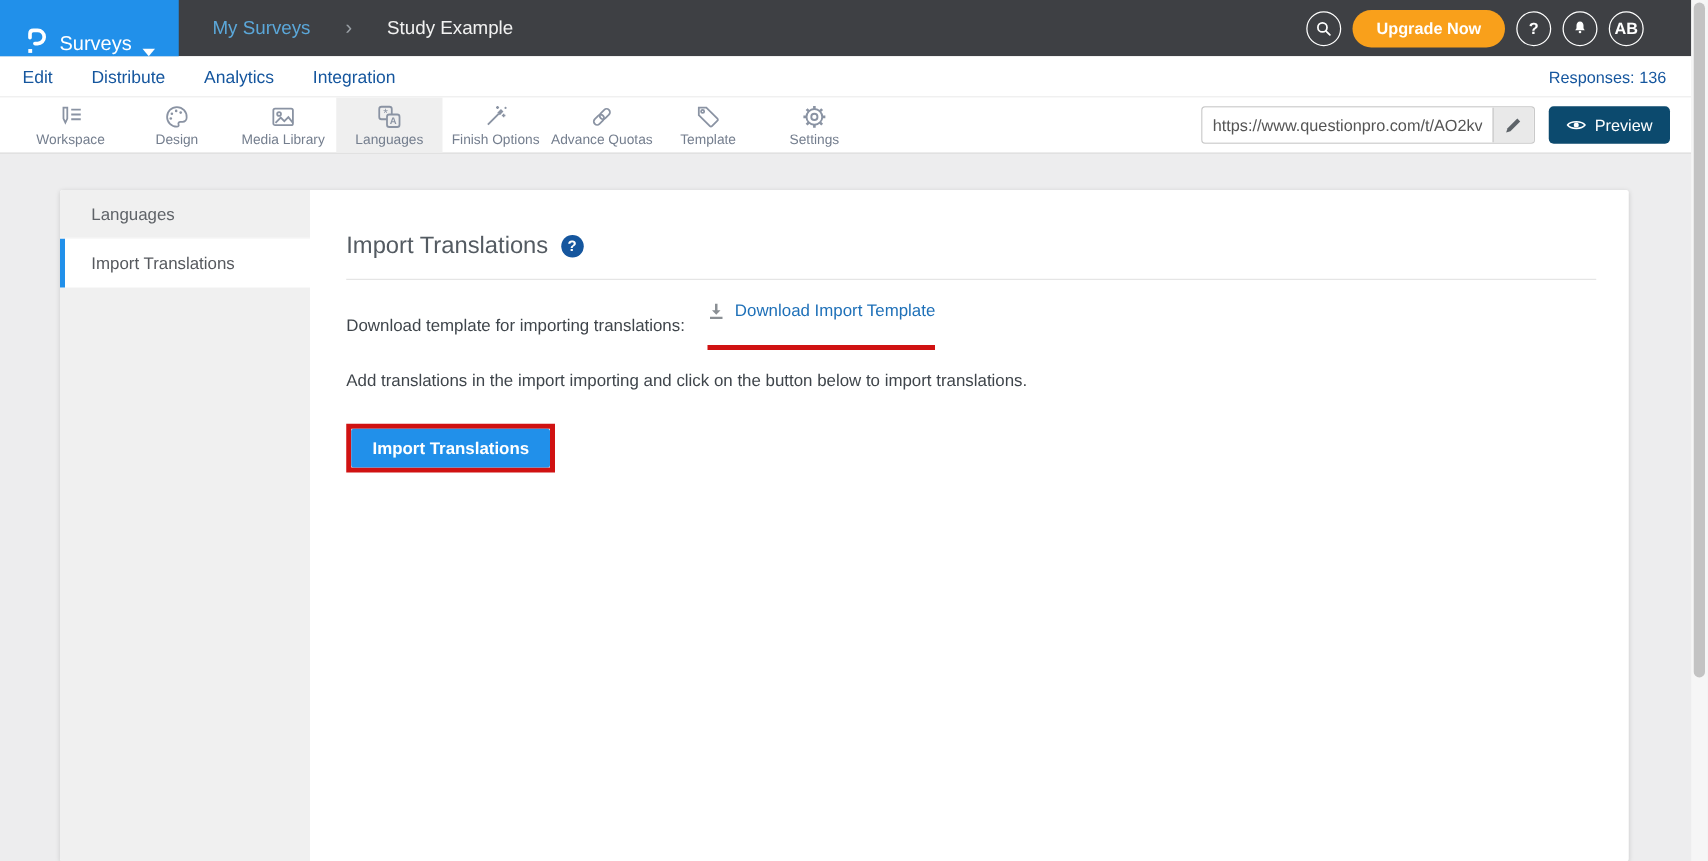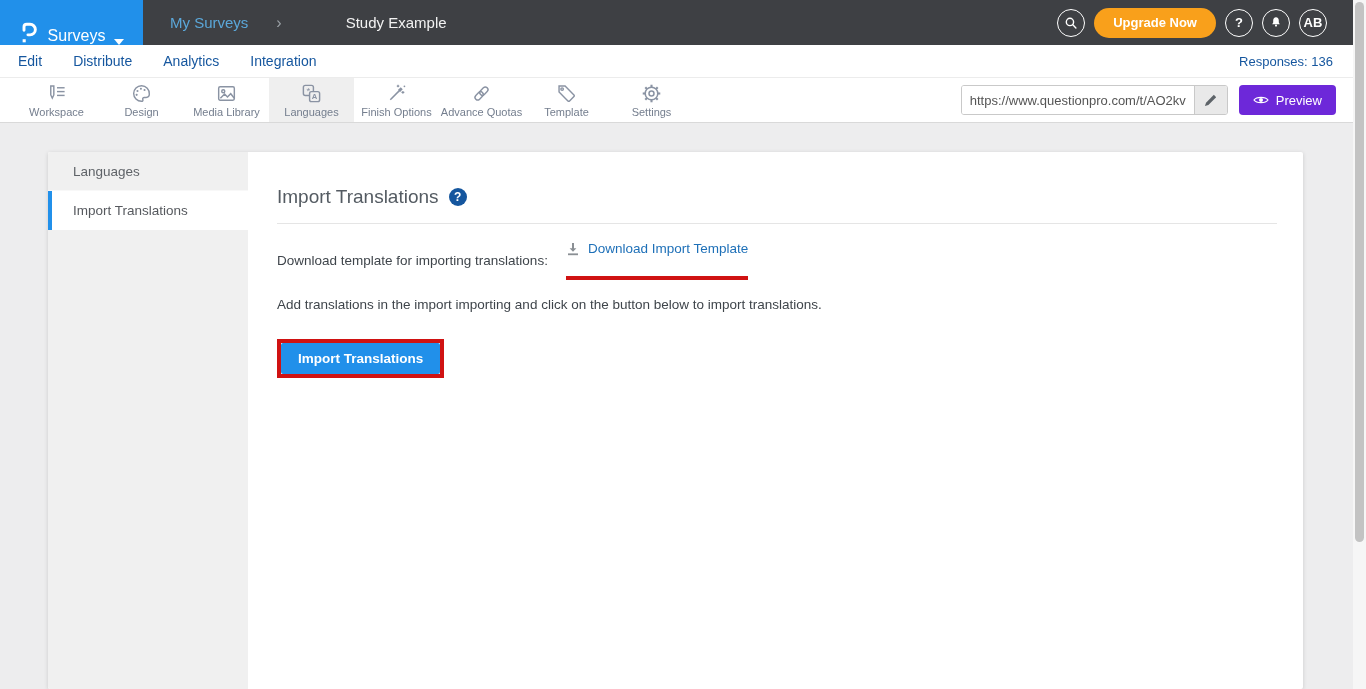--- a/index.html
+++ b/index.html
@@ -10,22 +10,22 @@
   
   .topbar { display:flex; align-items:center; height:45px; background:#3e4044; }
   .logo-block { width:143px; height:45px; background:#2190ea; display:flex; align-items:flex-end;
                 justify-content:center; gap:9px; cursor:pointer; flex-shrink:0; }
   .product-name { color:#fff; font-size:16px; }
   .caret-down { width:0; height:0; border-left:5px solid transparent; border-right:5px solid transparent;
                 border-top:6px solid #fff; margin-top:2px; }
   .breadcrumb { display:flex; align-items:center; gap:28px; margin-left:27px; font-size:15px; }
   .bc-link { color:#5ba7d9; text-decoration:none; cursor:pointer; }
   .bc-sep { color:#9aa0a6; font-size:16px; }
-  .bc-current { color:#f2f2f2;margin-left:36px; }
-  .topbar-right { margin-left:auto; display:flex; align-items:center; gap:9px; padding-right:26px; }
+  .bc-current { color:#f2f2f2; }
+  .topbar-right { margin-left:auto; display:flex; align-items:center; gap:9px; padding-right:38px; }
   .circle-btn { width:28px; height:28px; border:1.6px solid #fff; border-radius:50%; display:flex;
                 align-items:center; justify-content:center; color:#fff; font-size:13px; font-weight:bold;
                 cursor:pointer; background:transparent; }
   .upgrade-btn { height:30px; padding:0 19px; background:#f9a01b; border:none; border-radius:16px;
                  color:#fff; font-weight:bold; font-size:13px; cursor:pointer;
                  font-family:"Liberation Sans", sans-serif; }
 
   
   .navrow { height:33px; background:#fff; display:flex; align-items:center; padding:0 20px 0 18px;
             border-bottom:1px solid #ececec; }
@@ -41,21 +41,21 @@
   .tool-item.active { background:#efefef; }
   .tool-label { font-size:11px; color:#747e8e; white-space:nowrap; }
   .tool-icon svg { display:block; }
   .toolbar-right { position:absolute; right:17px; top:7px; display:flex; align-items:center; gap:11px; }
   .urlbox { display:flex; align-items:stretch; height:30px; border:1px solid #c9c9c9; border-radius:3px;
             overflow:hidden; background:#fff; }
   .urlbox input { width:232px; border:none; outline:none; font-size:13px; color:#555; padding:0 8px;
                   font-family:"Liberation Sans", sans-serif; background:#fff; }
   .url-edit { width:33px; background:#e9e9e9; border-left:1px solid #c9c9c9; display:flex;
               align-items:center; justify-content:center; cursor:pointer; }
-  .preview-btn { height:30px; padding:0 14px; background:#6d28d9; color:#fff; border:none;
+  .preview-btn { height:30px; padding:0 14px; background:#0c4a6e; color:#fff; border:none;
                  border-radius:4px; font-size:13px; display:flex; align-items:center; gap:7px;
                  cursor:pointer; font-family:"Liberation Sans", sans-serif; }
 
   
   .page { height:566px; background:#ededee; padding:29px 0 0 48px; }
   .card { width:1255px; height:537px; background:#fff; border-radius:2px;
           box-shadow:0 1px 4px rgba(0,0,0,.15); display:flex; overflow:hidden; }
   .side { width:200px; background:#f0f0f0; flex-shrink:0; }
   .side-item { height:39px; display:flex; align-items:center; padding-left:25px; font-size:13.5px;
                color:#5f6368; cursor:pointer; border-bottom:1px solid rgba(255,255,255,.55); }

